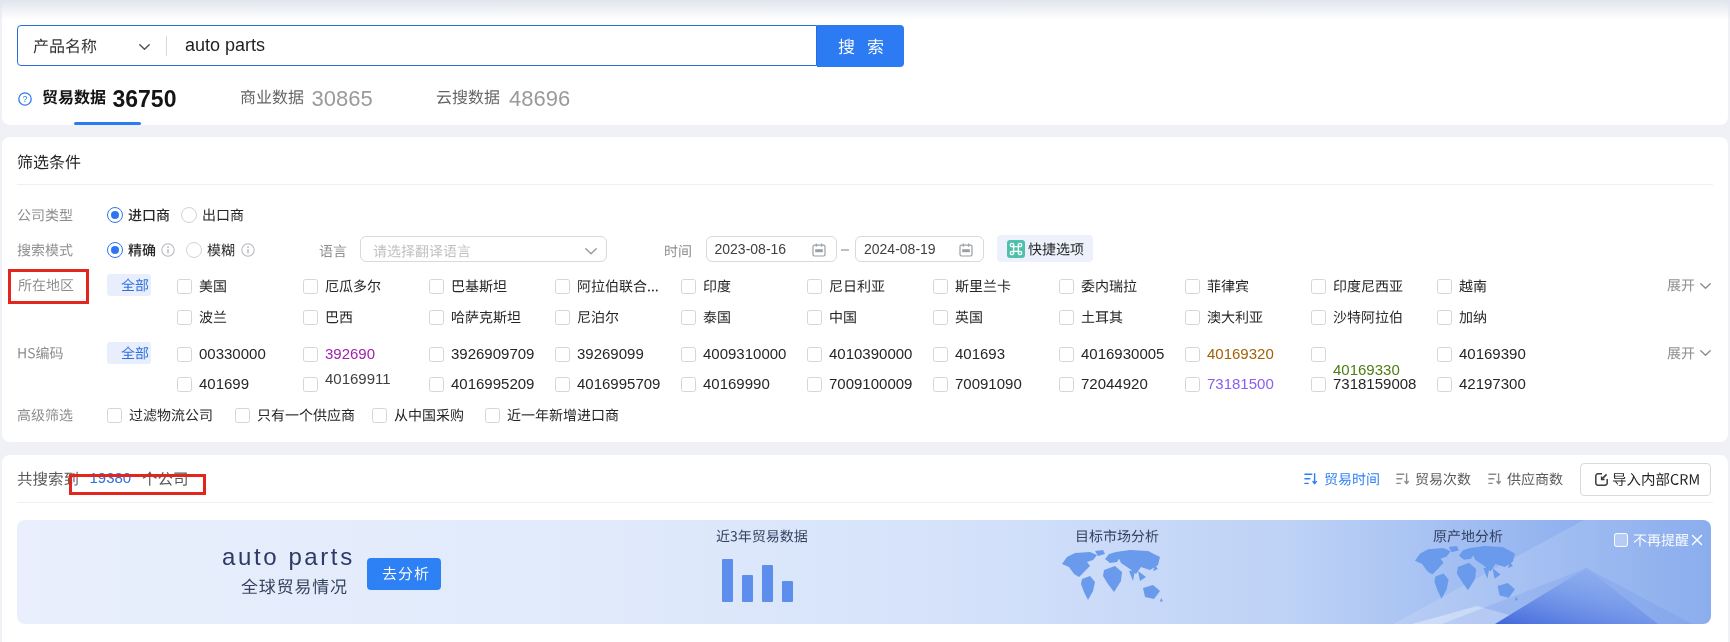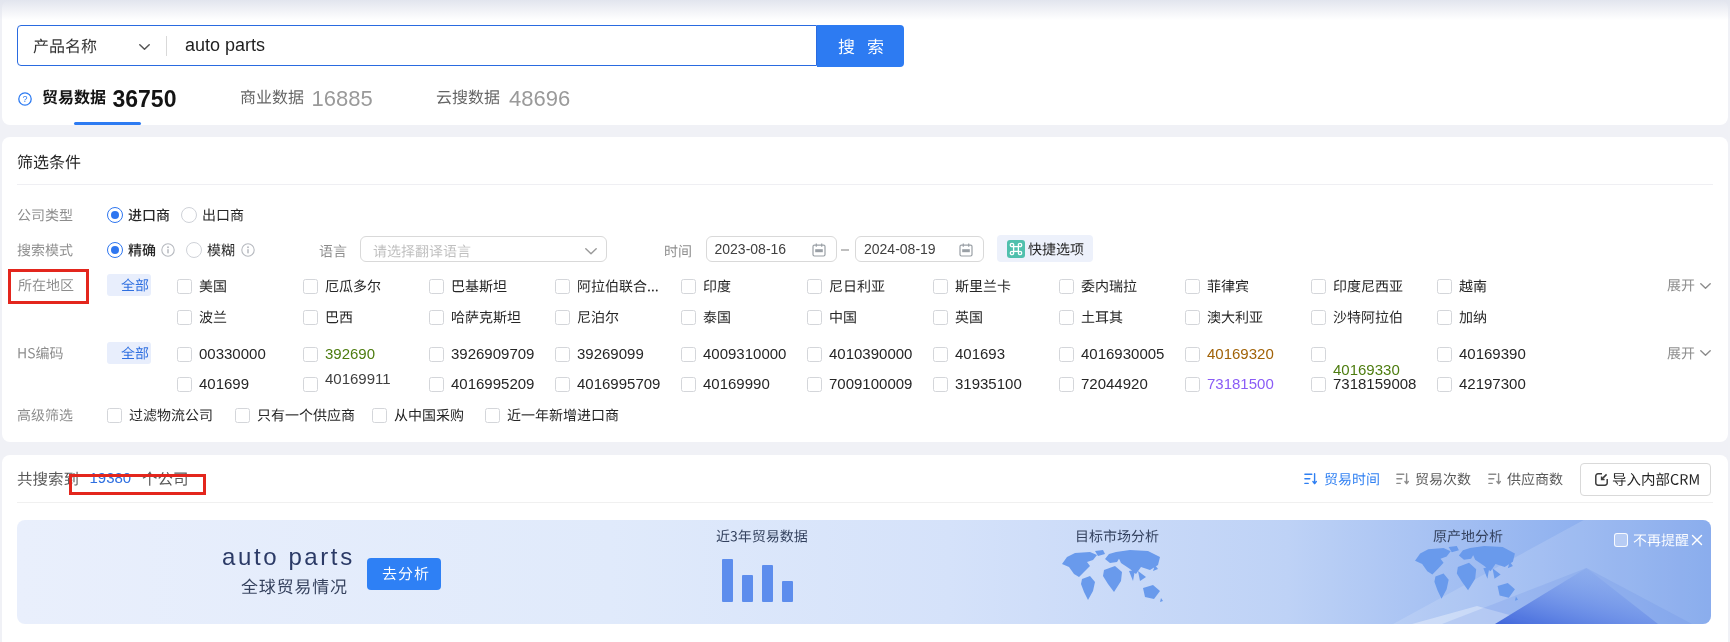--- a/index.html
+++ b/index.html
@@ -39,21 +39,21 @@
     <div style="position:absolute;left:112.5px;top:82.9px;font:700 23px 'Liberation Sans',sans-serif;color:#141414;line-height:33.1px;white-space:nowrap">36750</div>
     <div style="position:absolute;left:73.7px;top:122.3px;width:67.5px;height:3px;border-radius:2px;background:#2d7bf2"></div>
     <svg style="position:absolute;left:239.6px;top:89.3px" width="64.0" height="16.0" viewBox="0 -880 4000 1000" fill="#636363">
       <g transform="scale(1,-1)">
         <path d="M274 643C296 607 322 556 336 526L405 554C392 583 363 631 341 666ZM560 404C626 357 713 291 756 250L801 302C756 341 668 405 603 449ZM395 442C350 393 280 341 220 305C231 290 249 258 255 245C319 288 398 356 451 416ZM659 660C642 620 612 564 584 523H118V-78H190V459H816V4C816 -12 810 -16 793 -16C777 -18 719 -18 657 -16C667 -33 676 -57 680 -74C766 -74 816 -74 846 -64C876 -54 885 -36 885 3V523H662C687 558 715 601 739 642ZM314 277V1H378V49H682V277ZM378 221H619V104H378ZM441 825C454 797 468 762 480 732H61V667H940V732H562C550 765 531 809 513 844Z"></path>
         <path transform="translate(1000)" d="M854 607C814 497 743 351 688 260L750 228C806 321 874 459 922 575ZM82 589C135 477 194 324 219 236L294 264C266 352 204 499 152 610ZM585 827V46H417V828H340V46H60V-28H943V46H661V827Z"></path>
         <path transform="translate(2000)" d="M443 821C425 782 393 723 368 688L417 664C443 697 477 747 506 793ZM88 793C114 751 141 696 150 661L207 686C198 722 171 776 143 815ZM410 260C387 208 355 164 317 126C279 145 240 164 203 180C217 204 233 231 247 260ZM110 153C159 134 214 109 264 83C200 37 123 5 41 -14C54 -28 70 -54 77 -72C169 -47 254 -8 326 50C359 30 389 11 412 -6L460 43C437 59 408 77 375 95C428 152 470 222 495 309L454 326L442 323H278L300 375L233 387C226 367 216 345 206 323H70V260H175C154 220 131 183 110 153ZM257 841V654H50V592H234C186 527 109 465 39 435C54 421 71 395 80 378C141 411 207 467 257 526V404H327V540C375 505 436 458 461 435L503 489C479 506 391 562 342 592H531V654H327V841ZM629 832C604 656 559 488 481 383C497 373 526 349 538 337C564 374 586 418 606 467C628 369 657 278 694 199C638 104 560 31 451 -22C465 -37 486 -67 493 -83C595 -28 672 41 731 129C781 44 843 -24 921 -71C933 -52 955 -26 972 -12C888 33 822 106 771 198C824 301 858 426 880 576H948V646H663C677 702 689 761 698 821ZM809 576C793 461 769 361 733 276C695 366 667 468 648 576Z"></path>
         <path transform="translate(3000)" d="M484 238V-81H550V-40H858V-77H927V238H734V362H958V427H734V537H923V796H395V494C395 335 386 117 282 -37C299 -45 330 -67 344 -79C427 43 455 213 464 362H663V238ZM468 731H851V603H468ZM468 537H663V427H467L468 494ZM550 22V174H858V22ZM167 839V638H42V568H167V349C115 333 67 319 29 309L49 235L167 273V14C167 0 162 -4 150 -4C138 -5 99 -5 56 -4C65 -24 75 -55 77 -73C140 -74 179 -71 203 -59C228 -48 237 -27 237 14V296L352 334L341 403L237 370V568H350V638H237V839Z"></path>
       </g>
     </svg>
-    <div style="position:absolute;left:311.5px;top:83.2px;font:400 22px 'Liberation Sans',sans-serif;color:#9a9a9a;line-height:31.7px;white-space:nowrap">16885</div>
+    <div style="position:absolute;left:311.5px;top:83.2px;font:400 22px 'Liberation Sans',sans-serif;color:#9a9a9a;line-height:31.7px;white-space:nowrap">30865</div>
     <svg style="position:absolute;left:436.4px;top:89.3px" width="64.0" height="16.0" viewBox="0 -880 4000 1000" fill="#636363">
       <g transform="scale(1,-1)">
         <path d="M165 760V684H842V760ZM141 -44C182 -27 240 -24 791 24C815 -16 836 -52 852 -83L924 -41C874 53 773 199 688 312L620 277C660 222 705 157 746 94L243 56C323 152 404 275 471 401H945V478H56V401H367C303 272 219 149 190 114C158 73 135 46 112 40C123 16 137 -26 141 -44Z"></path>
         <path transform="translate(1000)" d="M166 840V638H46V568H166V354L39 309L59 238L166 279V13C166 0 161 -3 150 -3C138 -4 103 -4 64 -3C74 -24 83 -56 85 -75C144 -76 181 -73 205 -61C229 -48 237 -27 237 13V306L349 350L336 418L237 380V568H339V638H237V840ZM379 290V226H424L416 223C458 156 515 99 584 53C499 16 402 -7 304 -20C317 -36 331 -64 338 -82C449 -64 557 -34 651 12C730 -29 820 -59 917 -78C927 -59 946 -31 962 -16C875 -2 793 21 721 52C803 106 870 178 911 271L866 293L853 290H683V387H915V758H723V696H847V602H727V545H847V449H683V841H614V449H457V544H566V602H457V694C509 710 563 730 607 754L553 804C516 779 450 751 392 732V387H614V290ZM809 226C771 169 717 123 652 87C586 125 531 171 491 226Z"></path>
         <path transform="translate(2000)" d="M443 821C425 782 393 723 368 688L417 664C443 697 477 747 506 793ZM88 793C114 751 141 696 150 661L207 686C198 722 171 776 143 815ZM410 260C387 208 355 164 317 126C279 145 240 164 203 180C217 204 233 231 247 260ZM110 153C159 134 214 109 264 83C200 37 123 5 41 -14C54 -28 70 -54 77 -72C169 -47 254 -8 326 50C359 30 389 11 412 -6L460 43C437 59 408 77 375 95C428 152 470 222 495 309L454 326L442 323H278L300 375L233 387C226 367 216 345 206 323H70V260H175C154 220 131 183 110 153ZM257 841V654H50V592H234C186 527 109 465 39 435C54 421 71 395 80 378C141 411 207 467 257 526V404H327V540C375 505 436 458 461 435L503 489C479 506 391 562 342 592H531V654H327V841ZM629 832C604 656 559 488 481 383C497 373 526 349 538 337C564 374 586 418 606 467C628 369 657 278 694 199C638 104 560 31 451 -22C465 -37 486 -67 493 -83C595 -28 672 41 731 129C781 44 843 -24 921 -71C933 -52 955 -26 972 -12C888 33 822 106 771 198C824 301 858 426 880 576H948V646H663C677 702 689 761 698 821ZM809 576C793 461 769 361 733 276C695 366 667 468 648 576Z"></path>
         <path transform="translate(3000)" d="M484 238V-81H550V-40H858V-77H927V238H734V362H958V427H734V537H923V796H395V494C395 335 386 117 282 -37C299 -45 330 -67 344 -79C427 43 455 213 464 362H663V238ZM468 731H851V603H468ZM468 537H663V427H467L468 494ZM550 22V174H858V22ZM167 839V638H42V568H167V349C115 333 67 319 29 309L49 235L167 273V14C167 0 162 -4 150 -4C138 -5 99 -5 56 -4C65 -24 75 -55 77 -73C140 -74 179 -71 203 -59C228 -48 237 -27 237 14V296L352 334L341 403L237 370V568H350V638H237V839Z"></path>
       </g>
     </svg>
     <div style="position:absolute;left:509.0px;top:83.2px;font:400 22px 'Liberation Sans',sans-serif;color:#9a9a9a;line-height:31.7px;white-space:nowrap">48696</div>
     <div class="card" style="top:137px;height:305px"></div>
@@ -407,21 +407,21 @@
     <div style="position:absolute;left:107px;top:342px;width:44px;height:22px;background:#e8eefc;border-radius:3px"></div>
     <svg style="position:absolute;left:121.0px;top:346.0px" width="28.0" height="14.0" viewBox="0 -880 2000 1000" fill="#2e6fe0">
       <g transform="scale(1,-1)">
         <path d="M493 851C392 692 209 545 26 462C45 446 67 421 78 401C118 421 158 444 197 469V404H461V248H203V181H461V16H76V-52H929V16H539V181H809V248H539V404H809V470C847 444 885 420 925 397C936 419 958 445 977 460C814 546 666 650 542 794L559 820ZM200 471C313 544 418 637 500 739C595 630 696 546 807 471Z"></path>
         <path transform="translate(1000)" d="M141 628C168 574 195 502 204 455L272 475C263 521 236 591 206 645ZM627 787V-78H694V718H855C828 639 789 533 751 448C841 358 866 284 866 222C867 187 860 155 840 143C829 136 814 133 799 132C779 132 751 132 722 135C734 114 741 83 742 64C771 62 803 62 828 65C852 68 874 74 890 85C923 108 936 156 936 215C936 284 914 363 824 457C867 550 913 664 948 757L897 790L885 787ZM247 826C262 794 278 755 289 722H80V654H552V722H366C355 756 334 806 314 844ZM433 648C417 591 387 508 360 452H51V383H575V452H433C458 504 485 572 508 631ZM109 291V-73H180V-26H454V-66H529V291ZM180 42V223H454V42Z"></path>
       </g>
     </svg>
     <div style="position:absolute;left:177.0px;top:346.5px;width:15px;height:15px;border:1px solid #d4d6da;border-radius:2.5px;background:#fff;box-sizing:border-box"></div>
     <div style="position:absolute;left:199.0px;top:343.2px;font:400 15px 'Liberation Sans',sans-serif;color:#262626;line-height:21.6px;white-space:nowrap">00330000</div>
     <div style="position:absolute;left:303.0px;top:346.5px;width:15px;height:15px;border:1px solid #d4d6da;border-radius:2.5px;background:#fff;box-sizing:border-box"></div>
-    <div style="position:absolute;left:325.0px;top:343.2px;font:400 15px 'Liberation Sans',sans-serif;color:#4d7c0f;line-height:21.6px;white-space:nowrap">392690</div>
+    <div style="position:absolute;left:325.0px;top:343.2px;font:400 15px 'Liberation Sans',sans-serif;color:#a21caf;line-height:21.6px;white-space:nowrap">392690</div>
     <div style="position:absolute;left:429.0px;top:346.5px;width:15px;height:15px;border:1px solid #d4d6da;border-radius:2.5px;background:#fff;box-sizing:border-box"></div>
     <div style="position:absolute;left:451.0px;top:343.2px;font:400 15px 'Liberation Sans',sans-serif;color:#262626;line-height:21.6px;white-space:nowrap">3926909709</div>
     <div style="position:absolute;left:555.0px;top:346.5px;width:15px;height:15px;border:1px solid #d4d6da;border-radius:2.5px;background:#fff;box-sizing:border-box"></div>
     <div style="position:absolute;left:577.0px;top:343.2px;font:400 15px 'Liberation Sans',sans-serif;color:#262626;line-height:21.6px;white-space:nowrap">39269099</div>
     <div style="position:absolute;left:681.0px;top:346.5px;width:15px;height:15px;border:1px solid #d4d6da;border-radius:2.5px;background:#fff;box-sizing:border-box"></div>
     <div style="position:absolute;left:703.0px;top:343.2px;font:400 15px 'Liberation Sans',sans-serif;color:#262626;line-height:21.6px;white-space:nowrap">4009310000</div>
     <div style="position:absolute;left:807.0px;top:346.5px;width:15px;height:15px;border:1px solid #d4d6da;border-radius:2.5px;background:#fff;box-sizing:border-box"></div>
     <div style="position:absolute;left:829.0px;top:343.2px;font:400 15px 'Liberation Sans',sans-serif;color:#262626;line-height:21.6px;white-space:nowrap">4010390000</div>
     <div style="position:absolute;left:933.0px;top:346.5px;width:15px;height:15px;border:1px solid #d4d6da;border-radius:2.5px;background:#fff;box-sizing:border-box"></div>
     <div style="position:absolute;left:955.0px;top:343.2px;font:400 15px 'Liberation Sans',sans-serif;color:#262626;line-height:21.6px;white-space:nowrap">401693</div>
@@ -439,21 +439,21 @@
     <div style="position:absolute;left:325.0px;top:368px;font:400 15px 'Liberation Sans',sans-serif;color:#404040;line-height:21.6px;white-space:nowrap">40169911</div>
     <div style="position:absolute;left:429.0px;top:376.5px;width:15px;height:15px;border:1px solid #d4d6da;border-radius:2.5px;background:#fff;box-sizing:border-box"></div>
     <div style="position:absolute;left:451.0px;top:373.2px;font:400 15px 'Liberation Sans',sans-serif;color:#262626;line-height:21.6px;white-space:nowrap">4016995209</div>
     <div style="position:absolute;left:555.0px;top:376.5px;width:15px;height:15px;border:1px solid #d4d6da;border-radius:2.5px;background:#fff;box-sizing:border-box"></div>
     <div style="position:absolute;left:577.0px;top:373.2px;font:400 15px 'Liberation Sans',sans-serif;color:#262626;line-height:21.6px;white-space:nowrap">4016995709</div>
     <div style="position:absolute;left:681.0px;top:376.5px;width:15px;height:15px;border:1px solid #d4d6da;border-radius:2.5px;background:#fff;box-sizing:border-box"></div>
     <div style="position:absolute;left:703.0px;top:373.2px;font:400 15px 'Liberation Sans',sans-serif;color:#262626;line-height:21.6px;white-space:nowrap">40169990</div>
     <div style="position:absolute;left:807.0px;top:376.5px;width:15px;height:15px;border:1px solid #d4d6da;border-radius:2.5px;background:#fff;box-sizing:border-box"></div>
     <div style="position:absolute;left:829.0px;top:373.2px;font:400 15px 'Liberation Sans',sans-serif;color:#262626;line-height:21.6px;white-space:nowrap">7009100009</div>
     <div style="position:absolute;left:933.0px;top:376.5px;width:15px;height:15px;border:1px solid #d4d6da;border-radius:2.5px;background:#fff;box-sizing:border-box"></div>
-    <div style="position:absolute;left:955.0px;top:373.2px;font:400 15px 'Liberation Sans',sans-serif;color:#262626;line-height:21.6px;white-space:nowrap">31935100</div>
+    <div style="position:absolute;left:955.0px;top:373.2px;font:400 15px 'Liberation Sans',sans-serif;color:#262626;line-height:21.6px;white-space:nowrap">70091090</div>
     <div style="position:absolute;left:1059.0px;top:376.5px;width:15px;height:15px;border:1px solid #d4d6da;border-radius:2.5px;background:#fff;box-sizing:border-box"></div>
     <div style="position:absolute;left:1081.0px;top:373.2px;font:400 15px 'Liberation Sans',sans-serif;color:#262626;line-height:21.6px;white-space:nowrap">72044920</div>
     <div style="position:absolute;left:1185.0px;top:376.5px;width:15px;height:15px;border:1px solid #d4d6da;border-radius:2.5px;background:#fff;box-sizing:border-box"></div>
     <div style="position:absolute;left:1207.0px;top:373.2px;font:400 15px 'Liberation Sans',sans-serif;color:#8b5cf6;line-height:21.6px;white-space:nowrap">73181500</div>
     <div style="position:absolute;left:1311.0px;top:376.5px;width:15px;height:15px;border:1px solid #d4d6da;border-radius:2.5px;background:#fff;box-sizing:border-box"></div>
     <div style="position:absolute;left:1333.0px;top:373.2px;font:400 15px 'Liberation Sans',sans-serif;color:#262626;line-height:21.6px;white-space:nowrap">7318159008</div>
     <div style="position:absolute;left:1437.0px;top:376.5px;width:15px;height:15px;border:1px solid #d4d6da;border-radius:2.5px;background:#fff;box-sizing:border-box"></div>
     <div style="position:absolute;left:1459.0px;top:373.2px;font:400 15px 'Liberation Sans',sans-serif;color:#262626;line-height:21.6px;white-space:nowrap">42197300</div>
     <svg style="position:absolute;left:1666.5px;top:345.6px" width="28.0" height="14.0" viewBox="0 -880 2000 1000" fill="#8c8c8c">
       <g transform="scale(1,-1)">

